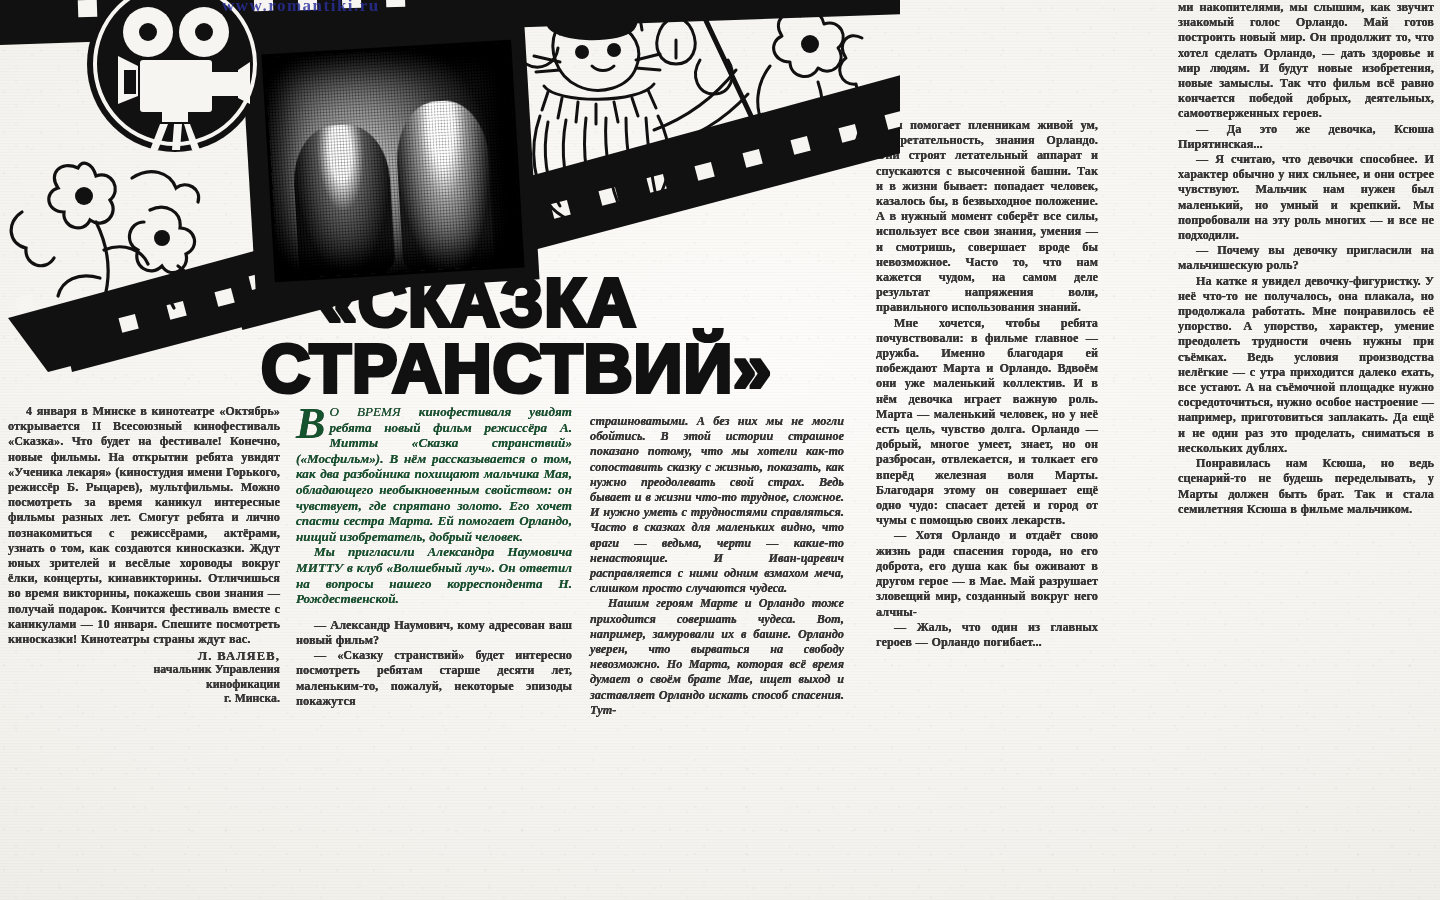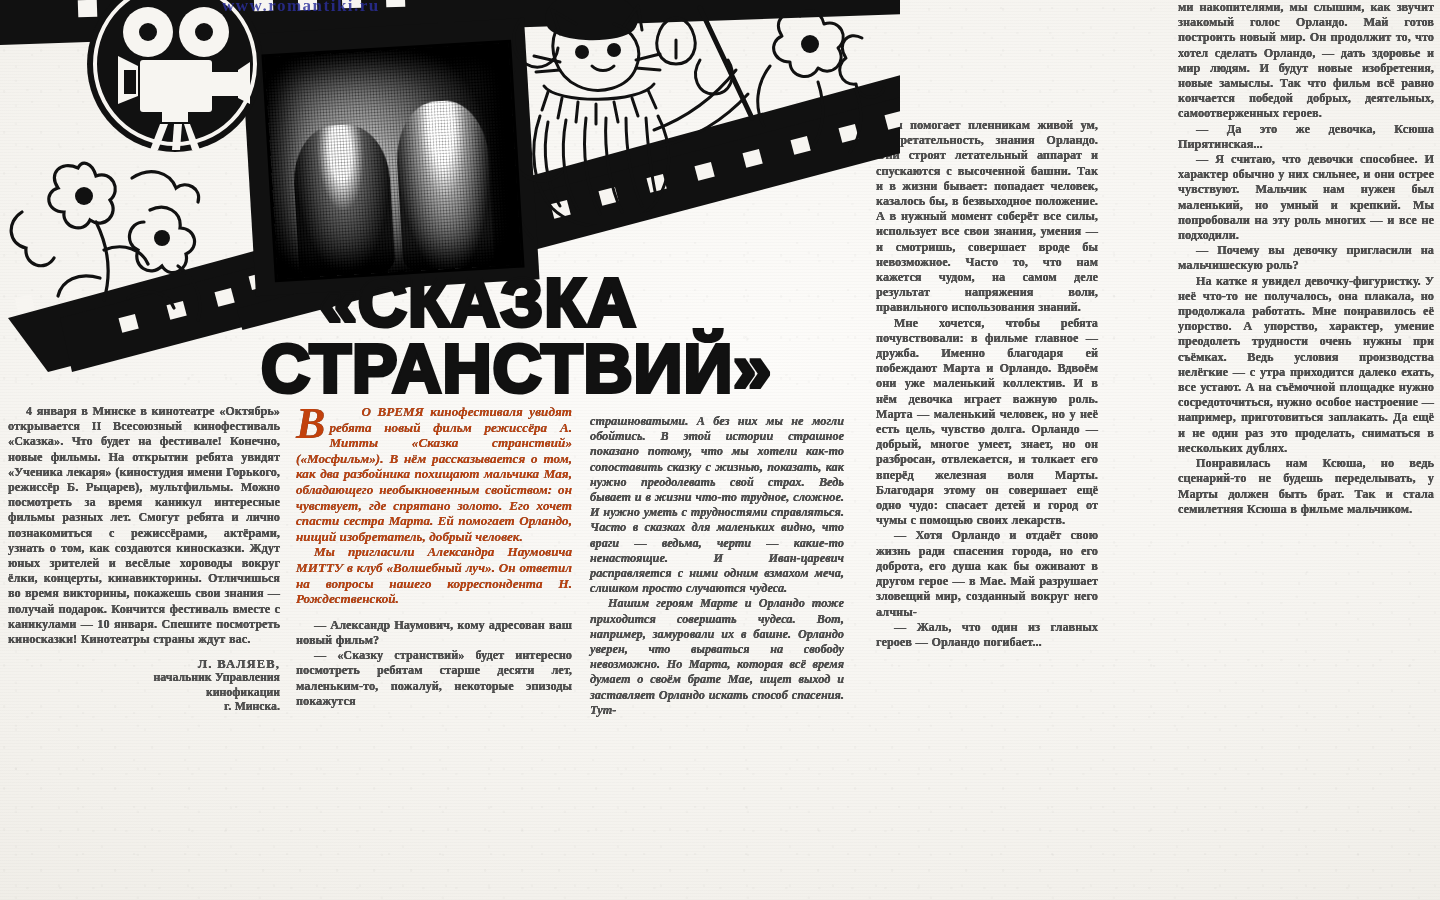--- a/index.html
+++ b/index.html
@@ -70,21 +70,21 @@
   
   #headline{
     position:absolute;left:245px;top:268px;width:620px;height:140px;z-index:40;
   }
   #headline svg{display:block;}
 
   
   .col{
     position:absolute;z-index:10;
     font-family:"Liberation Serif", serif;
-    color:#c2410c;
+    color:#14532d;
     text-align:justify;
     -webkit-hyphens:auto;hyphens:auto;
   }
   .col p{margin:0;}
   .col p + p{margin-top:0px;}
   .col p{text-indent:18px;}
   .col p.noind{text-indent:0;}
 
   
   .bodytext{
@@ -105,33 +105,33 @@
     text-shadow:0 0 .45px rgba(0,0,0,.7);
   }
 
   #col1{left:8px;top:404px;width:272px;}
   #col2{left:296px;top:404px;width:276px;}
   #col3{left:590px;top:414px;width:254px;font-style:italic;}
   #col4{left:876px;top:118px;width:222px;}
   #col5{left:1178px;top:0px;width:256px;}
 
   .signature{
-    margin-top:10px;text-align:right;text-indent:0;
+    margin-top:2px;text-align:right;text-indent:0;
     font-weight:700;font-size:11.6px;line-height:14.2px;font-family:Liberation Serif, serif;
   }
   .signature .name{letter-spacing:1.2px;font-size:12.4px;}
 
   .dropcap{
     float:left;
     font-family:"Liberation Serif", serif;
     font-style:italic;font-weight:700;
     font-size:44px;line-height:34px;
     padding:2px 4px 0 0;margin-top:1px;
   }
-  .smallcaps{font-style:italic;font-weight:700;margin-left:32px;}
+  .smallcaps{font-style:italic;font-weight:400;}
 
   .gap{height:11px;}
 </style>
 </head>
 <body>
 
 <div id="paper"></div>
 <div id="grain"></div>
 
 <div id="watermark">www.romantiki.ru</div>

